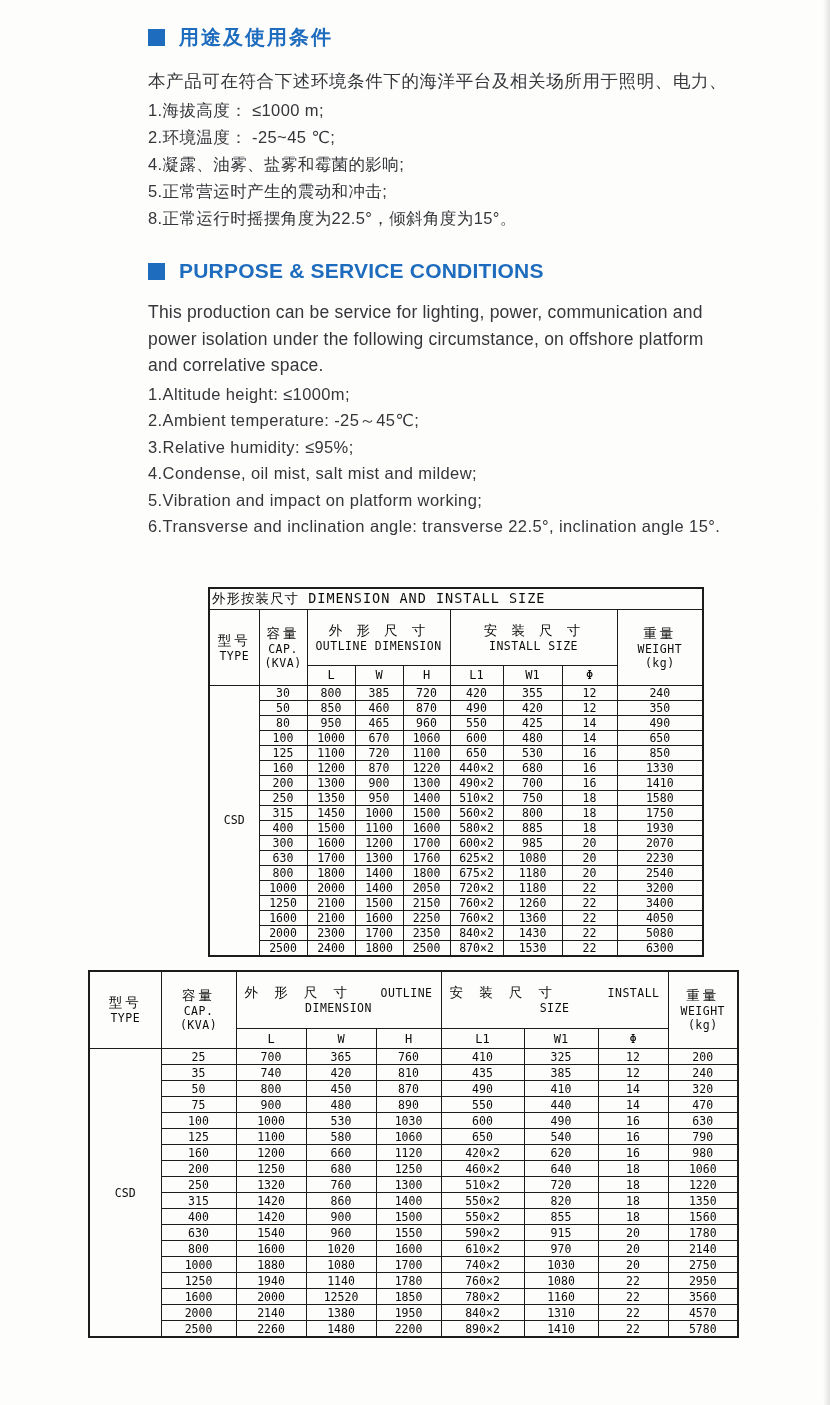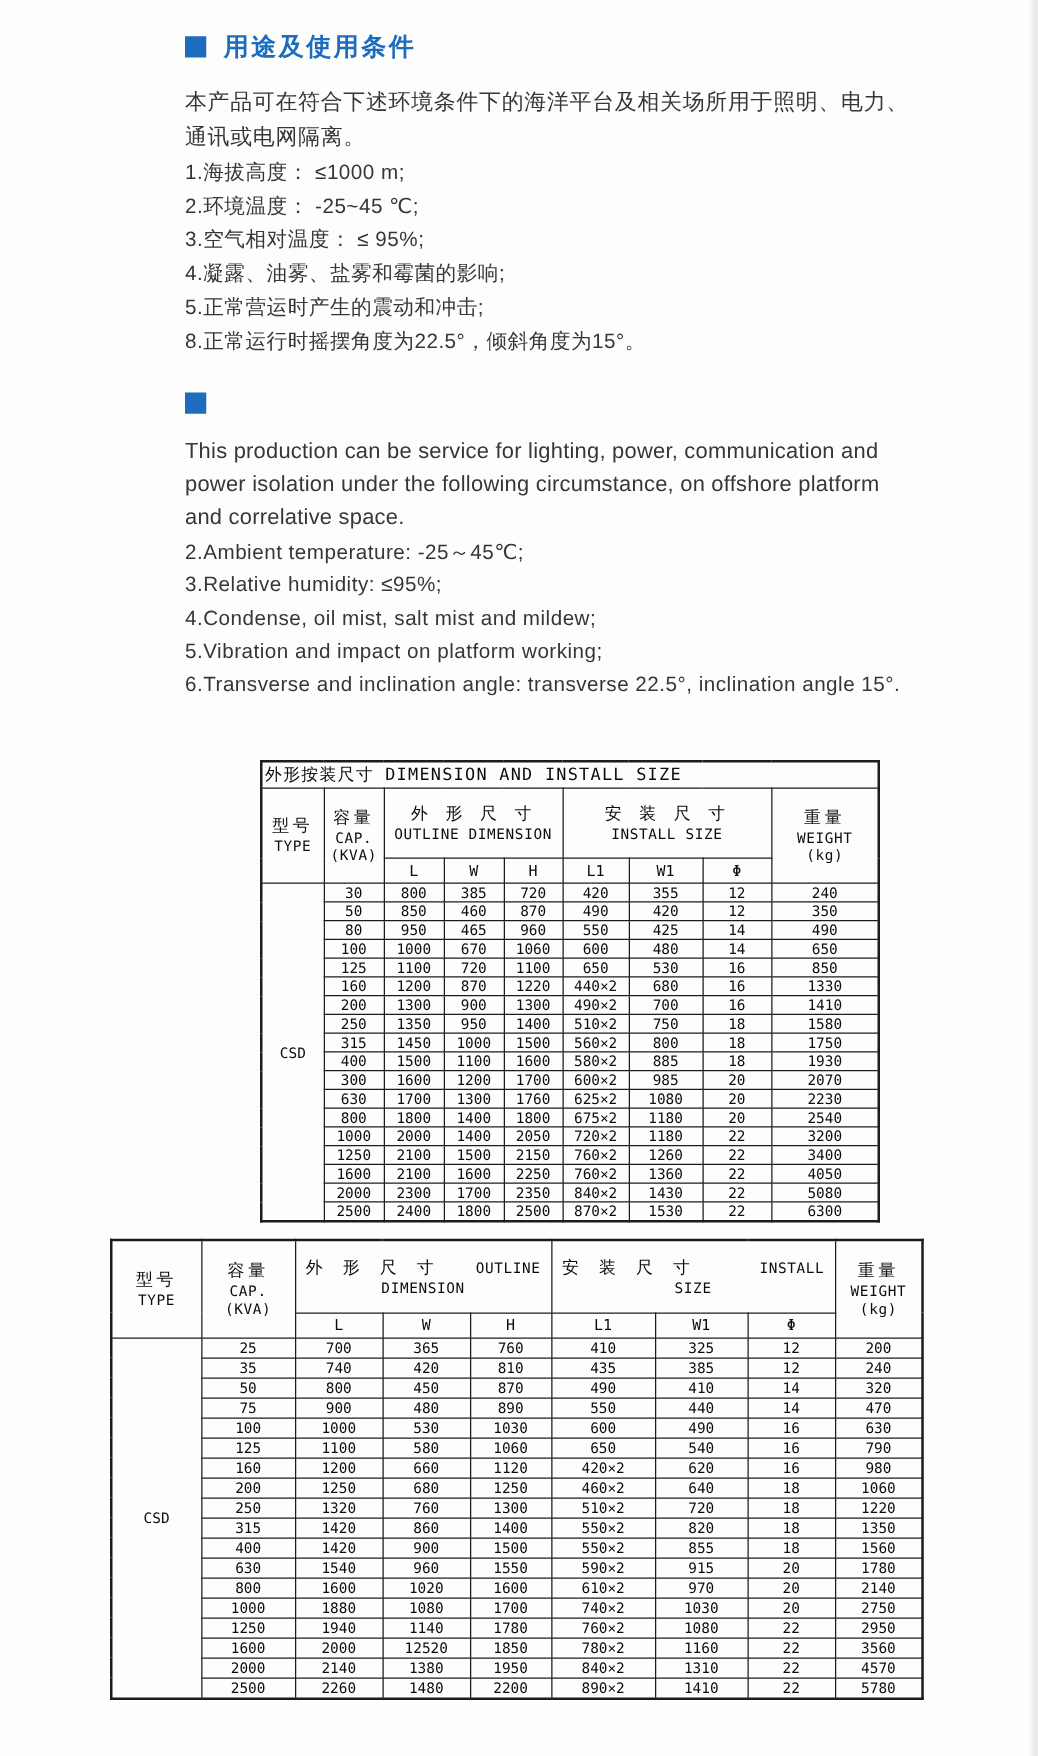--- a/index.html
+++ b/index.html
@@ -72,42 +72,42 @@
 
 <div class="page">
 
   <section class="sec-cn">
     <div class="sec-head">
       <span class="bullet"></span>
       <h2 class="sec-title cn">用途及使用条件</h2>
     </div>
     <div class="intro">
         <div class="list-line">本产品可在符合下述环境条件下的海洋平台及相关场所用于照明、电力、</div>
-        <div class="list-line">通讯或电网隔离。</div>
       </div>
     <div class="items">
         <div class="list-line">1.海拔高度： ≤1000 m;</div>
         <div class="list-line">2.环境温度： -25~45 ℃;</div>
-        <div class="list-line">3.空气相对温度： ≤ 95%;</div>
         <div class="list-line">4.凝露、油雾、盐雾和霉菌的影响;</div>
         <div class="list-line">5.正常营运时产生的震动和冲击;</div>
         <div class="list-line">8.正常运行时摇摆角度为22.5°，倾斜角度为15°。</div>
       </div>
   </section>
 
   <section class="sec-en">
     <div class="sec-head">
       <span class="bullet"></span>
+      <h2 class="sec-title en">PURPOSE &amp; SERVICE CONDITIONS</h2>
     </div>
     <div class="intro">
         <div class="list-line">This production can be service for lighting, power, communication and</div>
         <div class="list-line">power isolation under the following circumstance, on offshore platform</div>
         <div class="list-line">and correlative space.</div>
       </div>
     <div class="items">
+        <div class="list-line">1.Altitude height: ≤1000m;</div>
         <div class="list-line">2.Ambient temperature: -25～45℃;</div>
         <div class="list-line">3.Relative humidity: ≤95%;</div>
         <div class="list-line">4.Condense, oil mist, salt mist and mildew;</div>
         <div class="list-line">5.Vibration and impact on platform working;</div>
         <div class="list-line">6.Transverse and inclination angle: transverse 22.5°, inclination angle 15°.</div>
       </div>
   </section>
 
   <div class="t1">
     <table class="tb">

